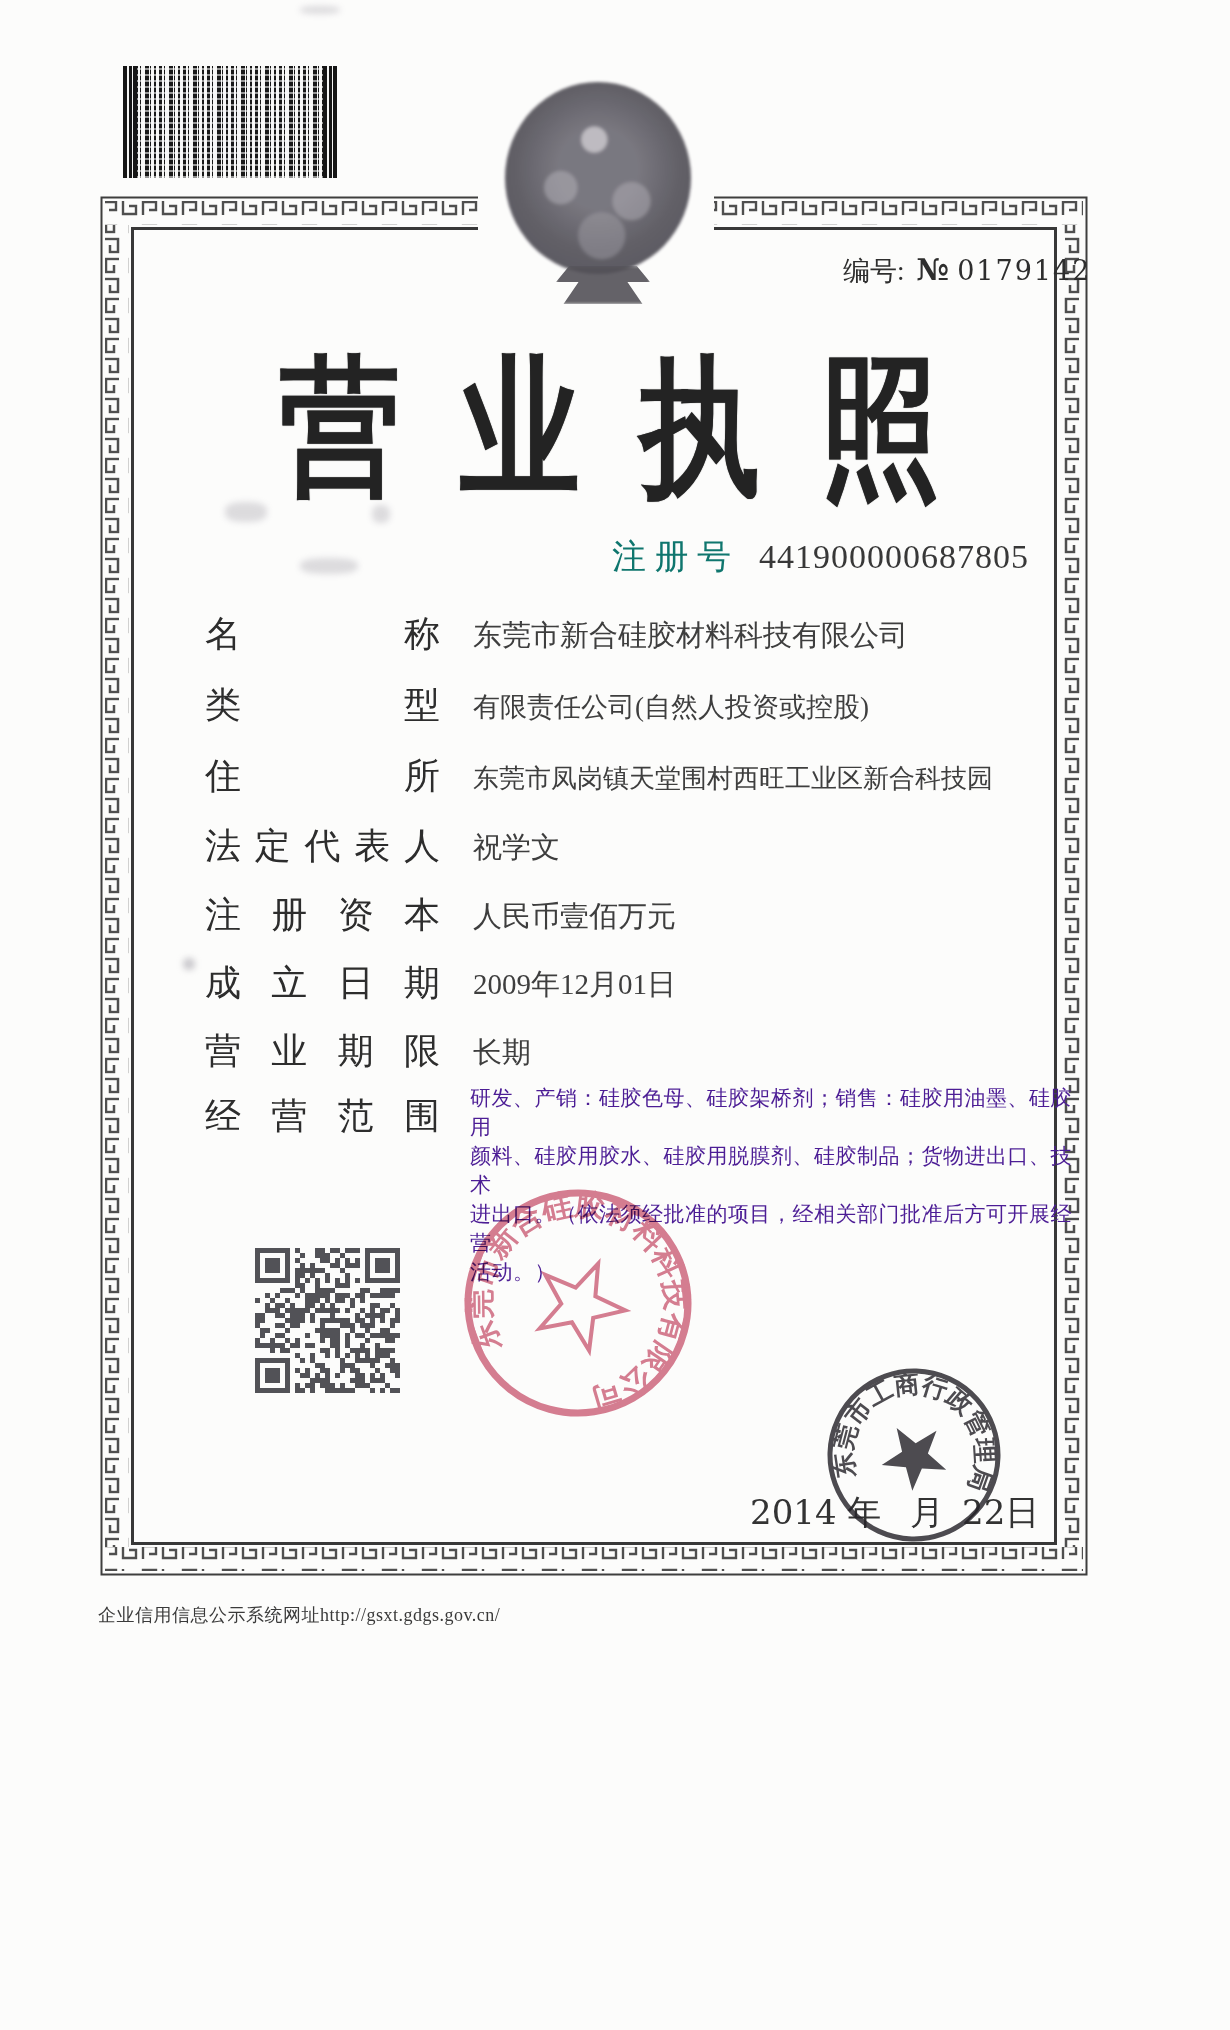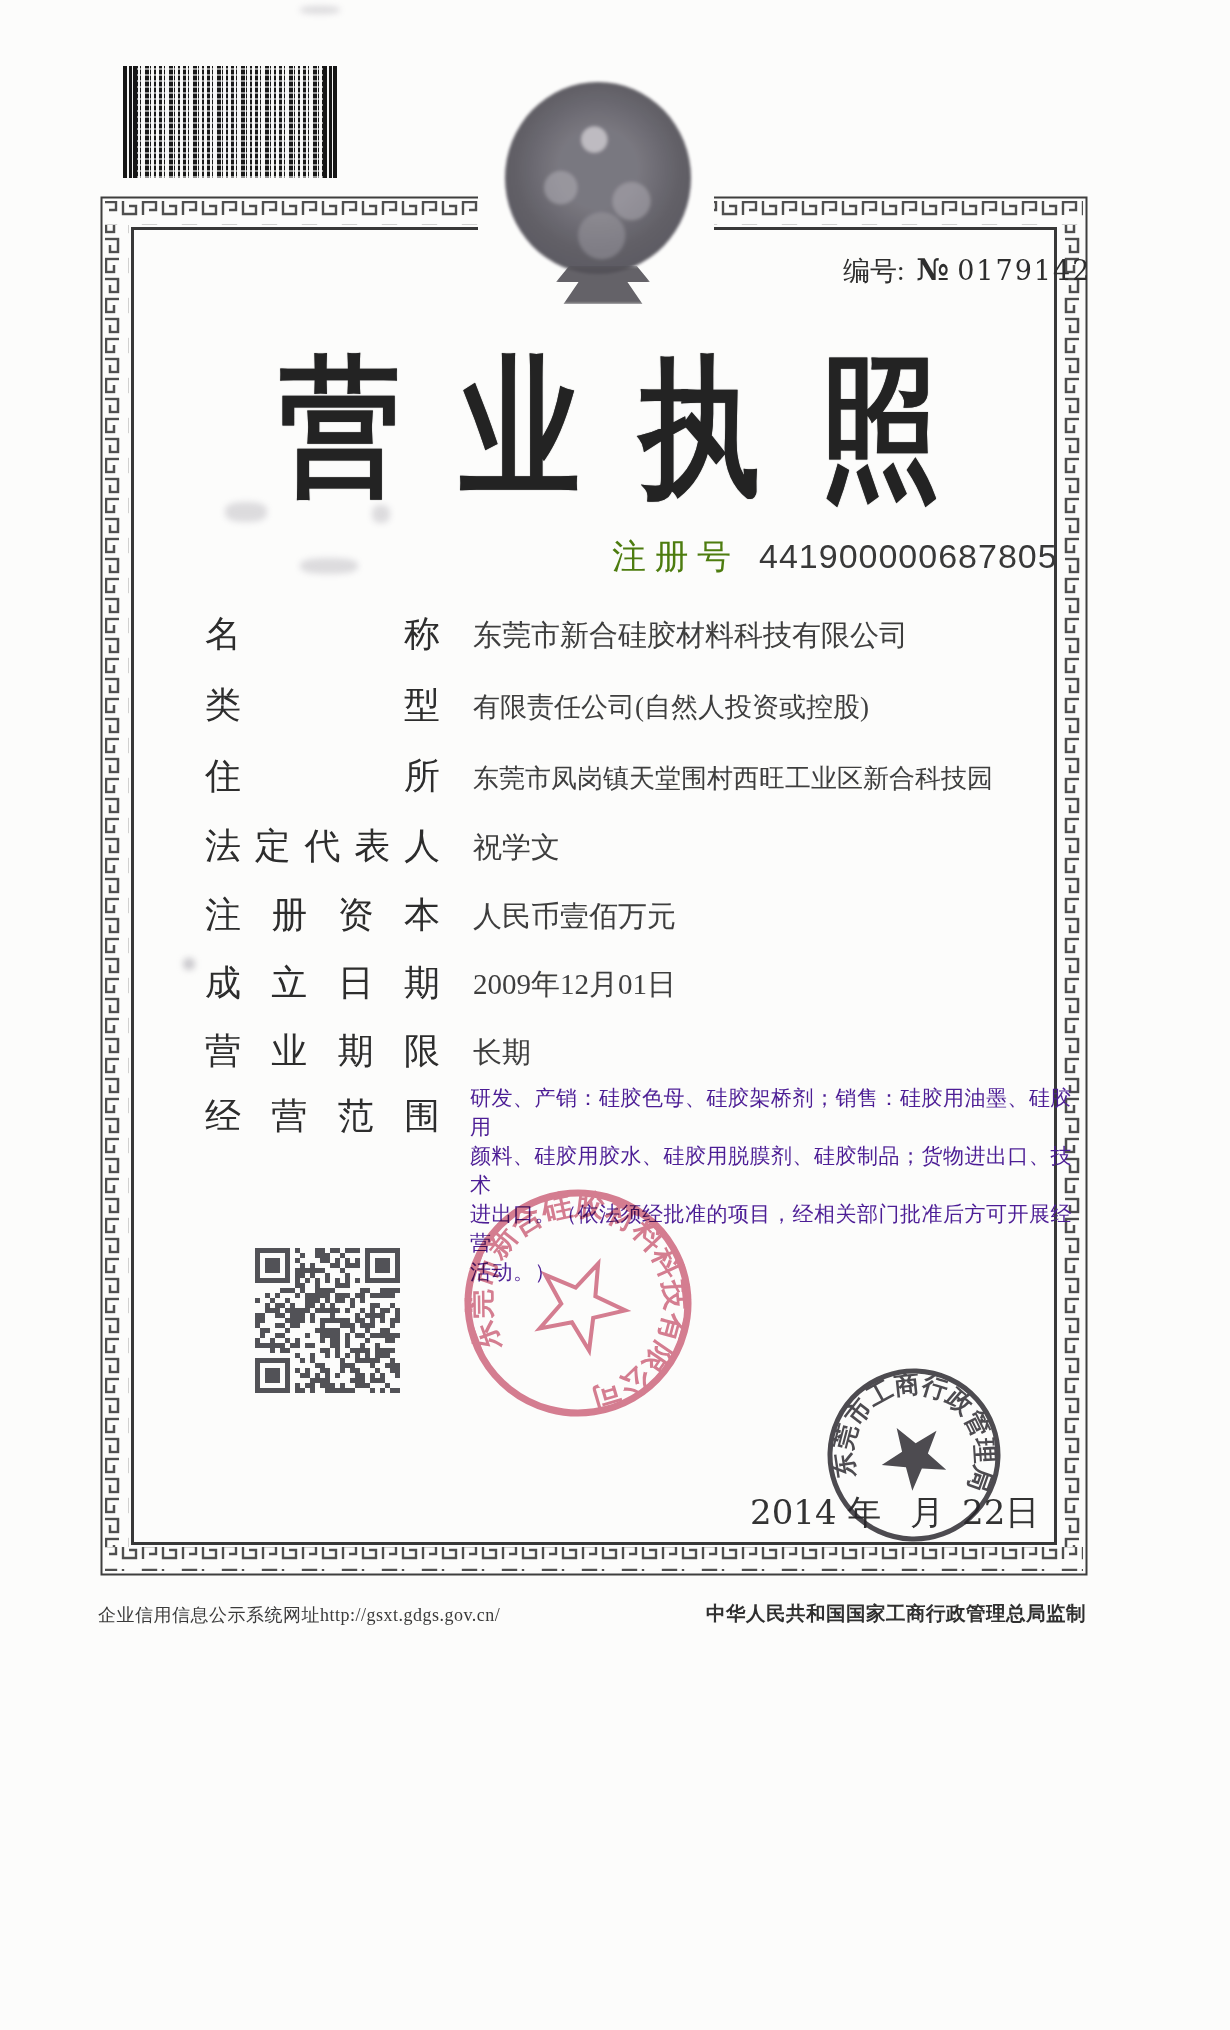--- a/index.html
+++ b/index.html
@@ -43,22 +43,22 @@
   .serial .num{font-family:"DejaVu Serif",serif;font-size:27px;letter-spacing:2px}
 
   
   .title{position:absolute;left:280px;top:352px;font-family:"Liberation Sans","DejaVu Sans",sans-serif;
     font-weight:900;font-size:150px;line-height:150px;letter-spacing:75px;color:#232323;
     transform:scaleX(.8);transform-origin:left top;white-space:nowrap;
     text-shadow:0 0 1px #4a4a4a}
 
   
   .regno{position:absolute;left:612px;top:534px;white-space:nowrap}
-  .regno .lab{font-size:34px;color:#4d7c0f}
-  .regno .val{font-family:Liberation Sans, sans-serif;font-size:34px;color:#383838;margin-left:28px;letter-spacing:1px}
+  .regno .lab{font-size:34px;color:#0f766e}
+  .regno .val{font-family:Liberation Serif, serif;font-size:34px;color:#383838;margin-left:28px;letter-spacing:1px}
 
   
   .row{position:absolute;left:205px;display:flex;align-items:flex-start}
   .lbl{width:235px;font-size:36px;color:#2d2d2d;display:flex;justify-content:space-between;flex:none}
   .val{margin-left:33px;font-size:29px;color:#3e3e3e;padding-top:6px;white-space:nowrap}
   .val.small{font-size:26px;padding-top:9px}
   .val.mid{font-size:27px;padding-top:8px}
 
   
   .scope{position:absolute;left:470px;top:1084px;width:604px;font-size:21px;line-height:29px;
@@ -226,15 +226,14 @@
       <circle cx="100" cy="100" r="84" fill="none" stroke-width="5"></circle>
       <path id="blkring" d="M38 100 a62 62 0 1 1 124 0 a62 62 0 1 1 -124 0" fill="none" stroke="none"></path>
       <text font-size="25" font-weight="bold" stroke="none" font-family="Liberation Serif, serif">
         <textPath href="#blkring">东莞市工商行政管理局</textPath>
       </text>
       <path transform="translate(100 102) rotate(-12) scale(0.85)" stroke="none" d="M0,-40 L9.4,-12.9 L38,-12.4 L15.2,4.9 L23.5,32.4 L0,16 L-23.5,32.4 L-15.2,4.9 L-38,-12.4 L-9.4,-12.9 Z"></path>
     </g>
   </svg>
 
   <div class="footer-left">企业信用信息公示系统网址http://gsxt.gdgs.gov.cn/</div>
-  <div class="footer-right">中华人民共和国国家工商行政管理总局监制</div>
 
 </div>
 
 </body></html>

